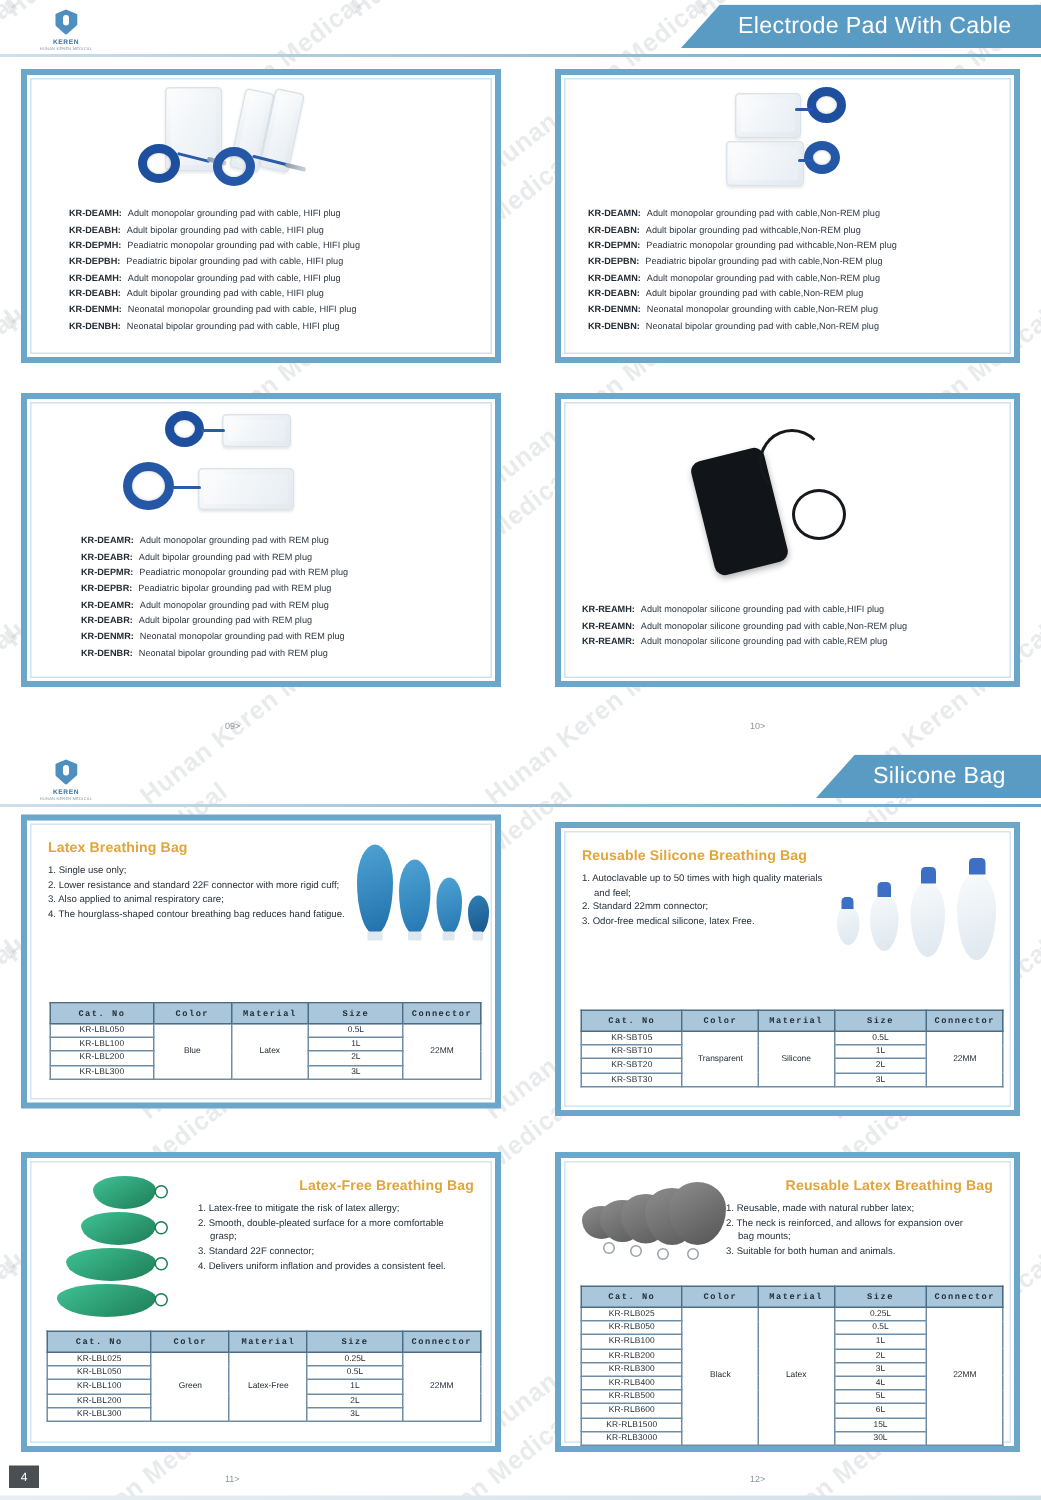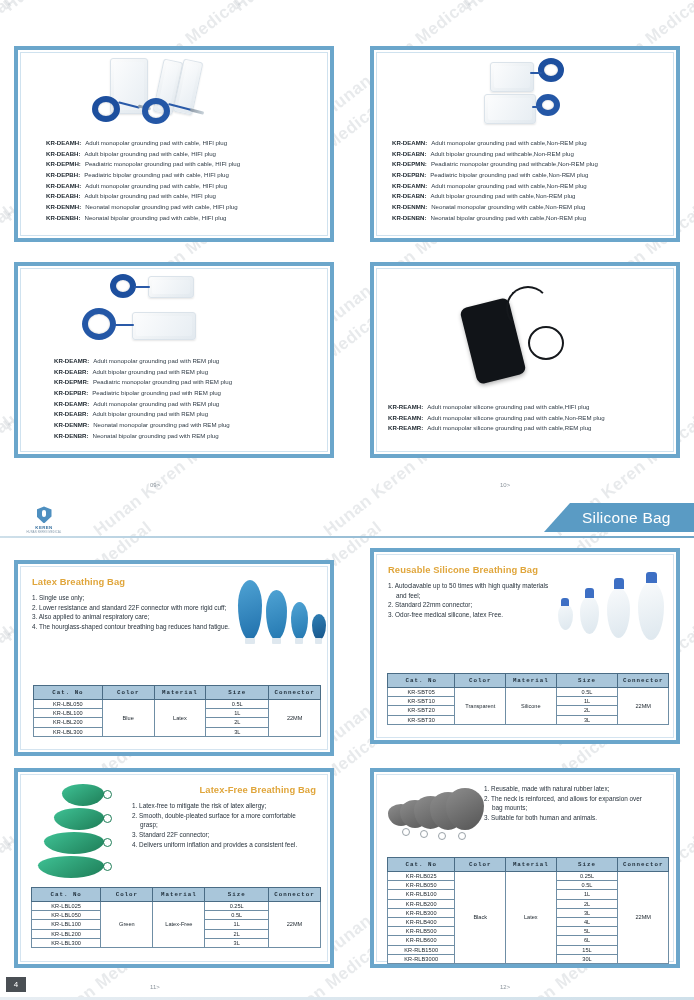--- a/index.html
+++ b/index.html
@@ -276,20 +276,29 @@
   }
 </style>
 </head>
 <body>
 
 <div id="page">
 
   <div class="half half-top">
     <div class="page-bg"></div>
 
+    <div class="hdr">
+      <div class="logo">
+        <div class="logo-shield"></div>
+        <div class="logo-txt">KEREN</div>
+        <div class="logo-sub">HUNAN KEREN MEDICAL</div>
+      </div>
+      <div class="hdr-rule"></div>
+      <div class="banner" style="width:240px;">Electrode Pad With Cable</div>
+    </div>
 
     <div class="panel" style="left:14px;top:46px;width:320px;height:196px;">
       <div class="panel-inner"></div>
 
       <div class="img-area" style="left:40px;top:4px;width:240px;height:84px;">
         <div class="pad" style="left:52px;top:4px;width:38px;height:56px;">
             <div class="pad-in"></div>
           </div>
         <div class="pad" style="left:100px;top:6px;width:20px;height:54px;transform:rotate(12deg);">
             <div class="pad-in"></div>
@@ -480,21 +489,21 @@
     <div class="hdr">
       <div class="logo">
         <div class="logo-shield"></div>
         <div class="logo-txt">KEREN</div>
         <div class="logo-sub">HUNAN KEREN MEDICAL</div>
       </div>
       <div class="hdr-rule"></div>
       <div class="banner" style="width:150px;">Silicone Bag</div>
     </div>
 
-    <div class="card" style="left:14px;top:60px;width:320px;height:196px;">
+    <div class="card" style="left:14px;top:43px;width:320px;height:196px;">
       <div class="card-inner">
         <div class="card-title">Latex Breathing Bag</div>
         <ul class="bullets" id="b-latex">
             <li>1. Single use only;</li>
             <li>2. Lower resistance and standard 22F connector with more rigid cuff;</li>
             <li>3. Also applied to animal respiratory care;</li>
             <li>4. The hourglass-shaped contour breathing bag reduces hand fatigue.</li>
           </ul>
         <div style="position:absolute;left:12px;top:118px;width:288px;">
           <table class="spec" id="t-latex">
@@ -656,20 +665,21 @@
         <div class="bag-neck" style="left:33px;top:22px;width:9px;height:10px;background:#3d6fc4;border-radius:3px 3px 0 0;"></div>
         <div class="bag" style="left:55px;top:22px;width:23px;height:50px;background:linear-gradient(160deg,#f8fafc,#dde7ee);"></div>
         <div class="bag-neck" style="left:62px;top:12px;width:10px;height:11px;background:#3d6fc4;border-radius:3px 3px 0 0;"></div>
         <div class="bag" style="left:86px;top:16px;width:26px;height:58px;background:linear-gradient(160deg,#f9fbfc,#dde7ee);"></div>
         <div class="bag-neck" style="left:94px;top:6px;width:11px;height:11px;background:#3d6fc4;border-radius:3px 3px 0 0;"></div>
       </div>
     </div>
 
     <div class="card" style="left:370px;top:268px;width:310px;height:200px;">
       <div class="card-inner">
+        <div class="card-title right">Reusable Latex Breathing Bag</div>
         <ul class="bullets" id="b-rlat" style="margin-left:96px;">
             <li>1. Reusable, made with natural rubber latex;</li>
             <li>2. The neck is reinforced, and allows for expansion over</li>
             <li class="indent">bag mounts;</li>
             <li>3. Suitable for both human and animals.</li>
           </ul>
         <div style="position:absolute;left:10px;top:82px;width:282px;">
           <table class="spec" id="t-rlat">
               <thead>
                 <tr>

